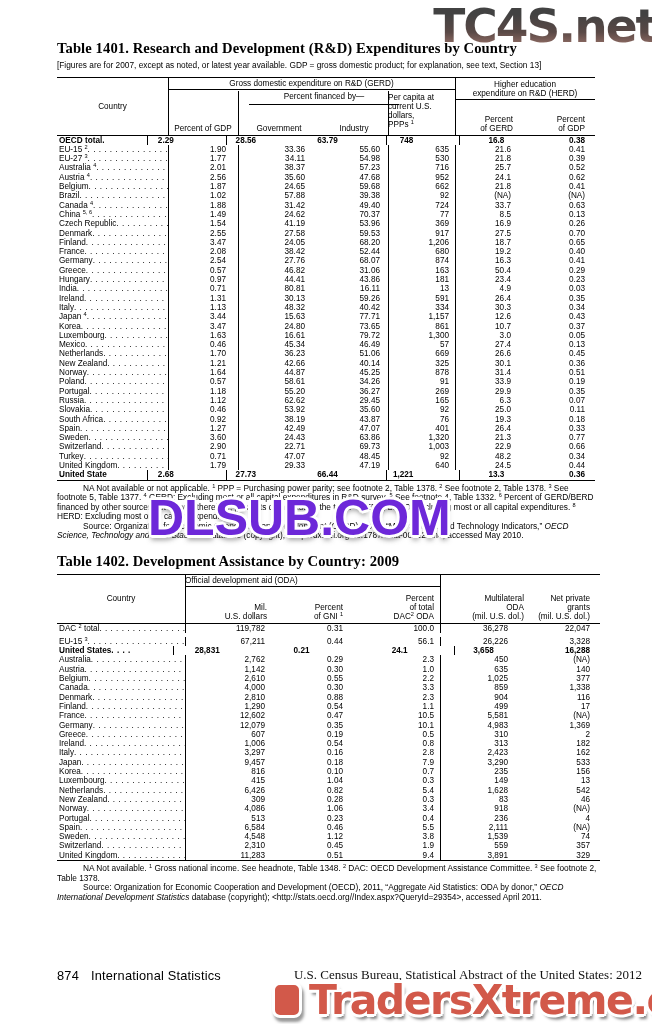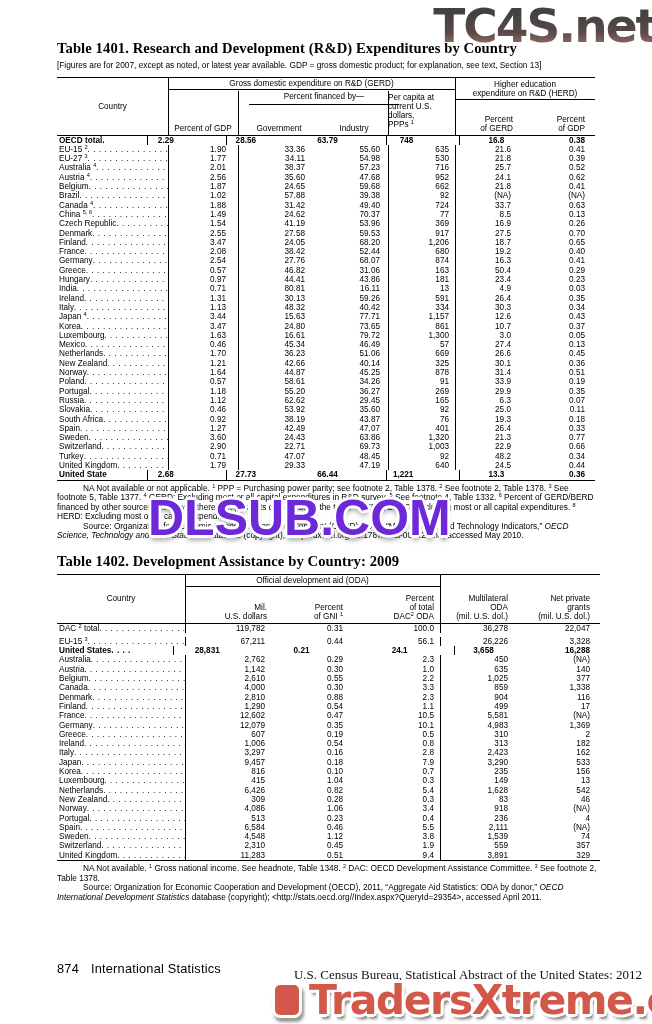--- a/index.html
+++ b/index.html
@@ -35,26 +35,26 @@
   #hd1401 .percap{ left:331px; width:62px; top:15px; }
   #hd1401 .pgerd { left:398px; width:58px; bottom:2px; text-align:right; }
   #hd1401 .pgdp2 { left:468px; width:60px; bottom:2px; text-align:right; }
   #hd1401 .vlA { left:111px; top:0; bottom:0; }
   #hd1401 .vlB { left:181px; top:13px; bottom:0; }
   #hd1401 .vlC { left:331px; top:13px; bottom:0; }
   #hd1401 .vlD { left:398px; top:0; bottom:0; }
 
   #hd1402 { height:48px; }
   #hd1402 .country { left:0; width:128px; top:0; bottom:0; display:flex; align-items:center; justify-content:center; }
-  #hd1402 .oda  { left:128px; width:255px; top:0; height:12.5px; line-height:12.5px; text-align:center;
+  #hd1402 .oda  { left:128px; width:255px; top:0; height:12.5px; line-height:12.5px; 
                   border-bottom:1px solid #000; box-sizing:border-box; }
   #hd1402 .mil  { left:128px; width:82px;  bottom:2px; text-align:right; }
   #hd1402 .gni  { left:218px; width:68px;  bottom:2px; text-align:right; }
   #hd1402 .dacp { left:298px; width:79px;  bottom:2px; text-align:right; }
-  #hd1402 .multi{ left:383px; width:68px;  bottom:2px; text-align:right; }
+  #hd1402 .multi{ left:383px; width:68px;  bottom:2px; text-align:right;padding-left:16px; }
   #hd1402 .net  { left:471px; width:62px;  bottom:2px; text-align:right; }
   #hd1402 .vlE { left:128px; top:0; bottom:0; }
   #hd1402 .vlF { left:383px; top:0; bottom:0; }
 
   .tbody { border-bottom:1.2px solid #000; }
   .trow { display:flex; height:9.3px; font-size:8.2px; line-height:9.3px; }
   .trow.bold { font-weight:bold;gap:40px; }
   .trow.gap { margin-top:4px; }
   .cell { box-sizing:border-box; height:100%; text-align:right; white-space:nowrap; }
   .lblcell { display:flex; text-align:left; overflow:hidden; padding-left:2px; }
@@ -77,21 +77,21 @@
   .t1402 .c5 { width:88px; padding-right:20px; border-left:1px solid #000; }
   .t1402 .c6 { width:72px; padding-right:10px; }
 
   sup { font-size:5.6px; line-height:0; vertical-align:3px; }
 
   .fnblk { margin-top:3px; }
   .fn, .src { font-size:8.3px; line-height:9.5px; margin:0; text-indent:26px; }
   .src .it { font-style:italic; }
 
   .footer { position:absolute; left:57px; right:10px; top:953px; display:flex;
-            justify-content:space-between; align-items:center; }
+            justify-content:space-between; align-items:flex-end; }
   .pageline { font-size:12.8px; letter-spacing:0.2px; }
   .pageline .num { margin-right:12px; }
   .credit { font-family:"Liberation Serif", serif; font-size:13px; margin-top:14px; color:#111; }
 
   
   .wm { position:absolute; z-index:9; white-space:nowrap; }
   .wm-tc4s { top:-2px; right:-4px; font-family:"DejaVu Sans", sans-serif; font-weight:bold;
              font-size:47px; letter-spacing:-2px;
              background:linear-gradient(180deg,#333 30%,#4c3a37 62%,#a07065 95%);
              -webkit-background-clip:text; background-clip:text; color:transparent; opacity:.92; }

